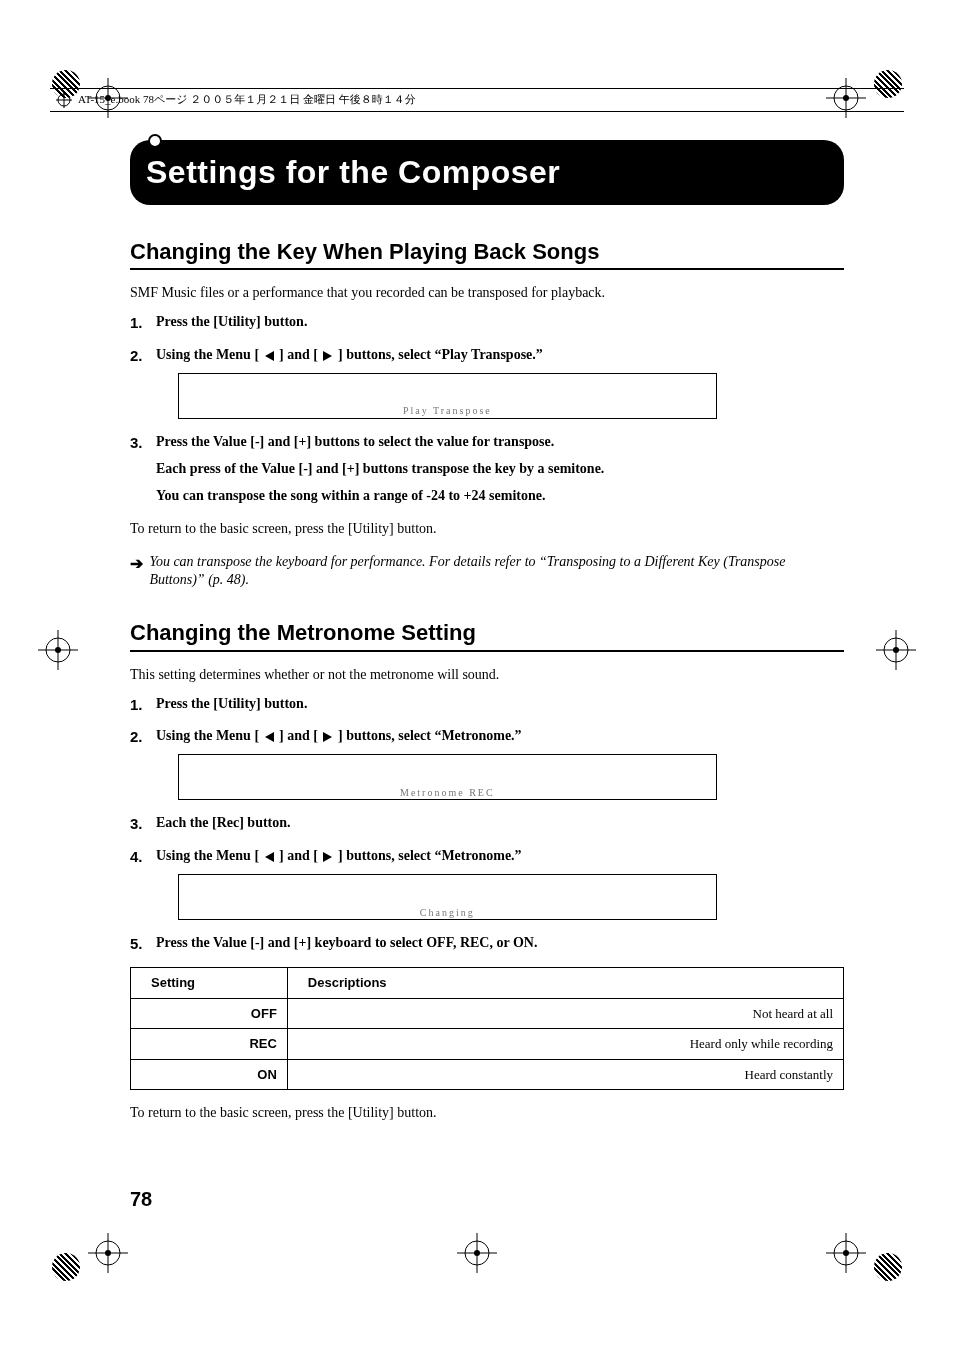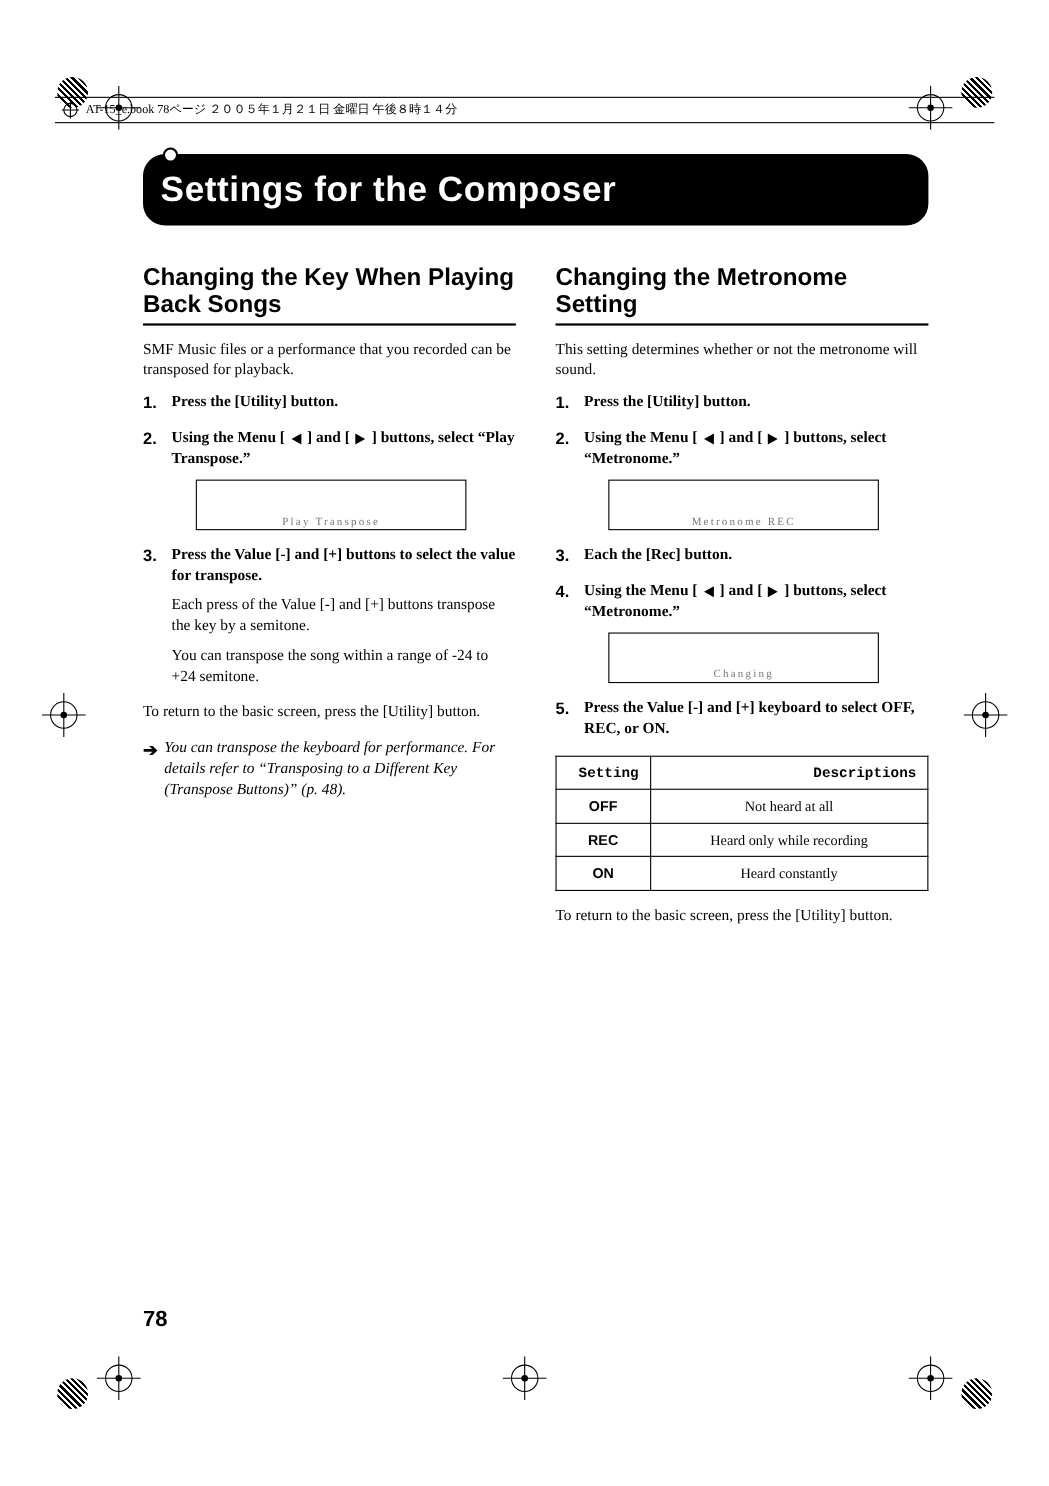--- a/index.html
+++ b/index.html
@@ -72,21 +72,22 @@
     left: 18px;
     top: -6px;
     width: 10px;
     height: 10px;
     background: #fff;
     border: 2px solid #000;
     border-radius: 50%;
   }
   .cols {
     display: flex;
-    gap: 36px;
+    gap: 24px;
+    flex-direction: column;
   }
   .col {
     flex: 1;
     font-size: 14px;
     line-height: 1.35;
   }
   .section-head {
     font-family: "Arial Black","Helvetica Neue",Arial,sans-serif;
     font-weight: 900;
     font-size: 22px;
@@ -112,21 +113,21 @@
   ol.steps > li::before {
     content: counter(step) ".";
     position: absolute;
     left: 0;
     top: 0;
     font-family: "Arial Black", Arial, sans-serif;
     font-weight: 900;
     font-size: 15px;
   }
   ol.steps > li .substep {
-    font-weight: normal;
+    font-weight: bold;
     margin-top: 8px;
   }
   .tri-left, .tri-right {
     display: inline-block;
     width: 0; height: 0;
     vertical-align: middle;
   }
   .tri-left {
     border-top: 5px solid transparent;
     border-bottom: 5px solid transparent;
@@ -167,26 +168,26 @@
   }
   table.settings {
     border-collapse: collapse;
     width: 100%;
     margin: 8px 0 14px 0;
     font-size: 13px;
   }
   table.settings th, table.settings td {
     border: 1px solid #000;
     padding: 6px 10px;
-    text-align: center;
+    text-align: right;
   }
   table.settings th {
-    font-family: Liberation Mono, monospace;
+    font-family: Liberation Sans, sans-serif;
     font-weight: bold;
-    text-align: right;
+    text-align: left;
     padding-left: 20px;
   }
   table.settings td.first {
     font-family: Arial, sans-serif;
     font-weight: bold;
     width: 22%;
   }
   .pagenum {
     position: absolute;
     left: 130px;

